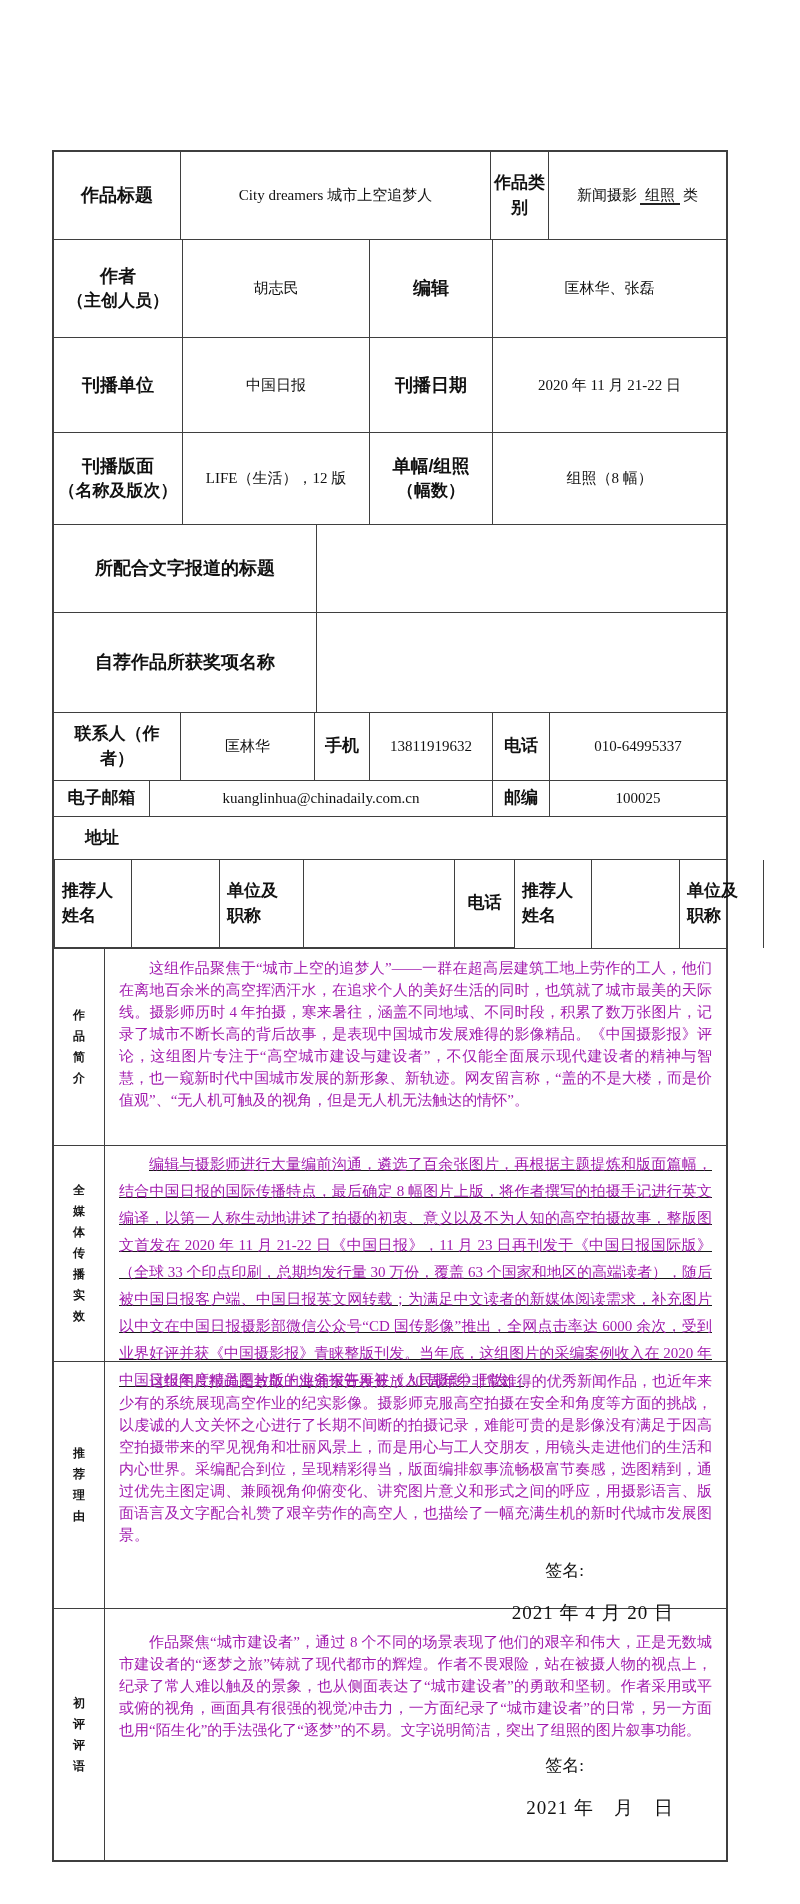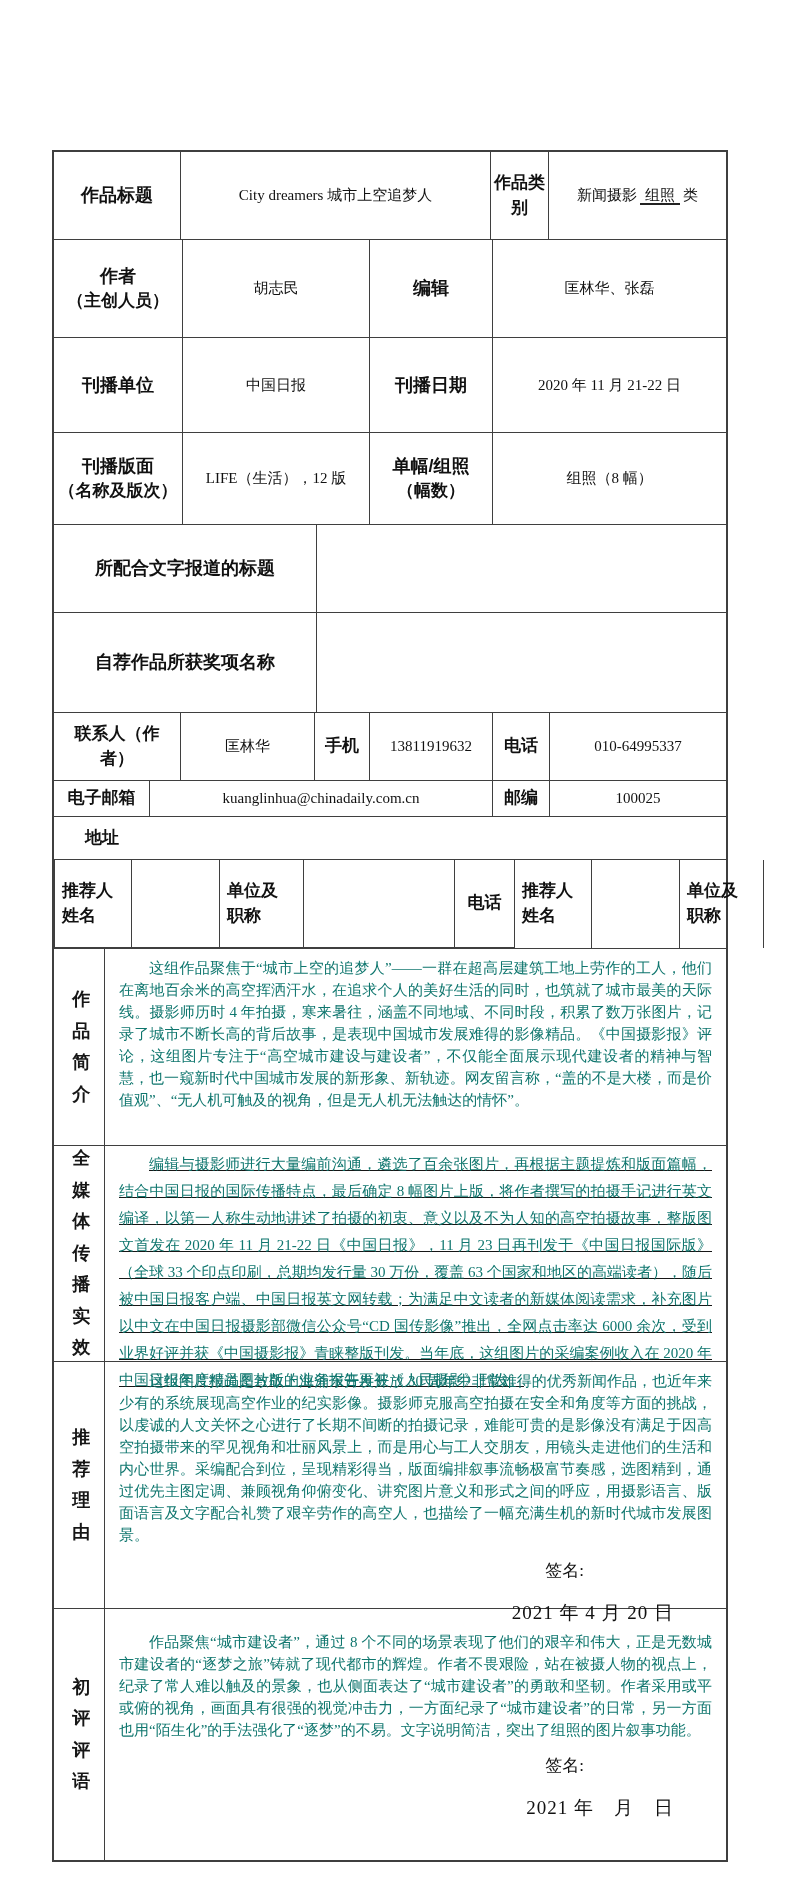--- a/index.html
+++ b/index.html
@@ -48,32 +48,32 @@
   .lbl-big { font-size: 18px; }
   .val { font-size: 15px; line-height: 1.5; color:#111; }
   .u { border-bottom: 2px solid #222; padding: 0 5px; margin: 0 3px; }
   .left-cell { align-items: flex-start; text-align: left; padding-left: 7px; }
   
   .subcol { flex: 1; display: flex; flex-direction: row; }
   .subrow { display: flex; flex: 1; border-bottom: 1px solid #3f3f3f; }
   .subrow:last-child { border-bottom: none; }
   
   .vlbl {
-    font-weight: 700; font-size: 18px; width: 1.25em;
-    word-break: break-all; line-height: 1.75; text-align: right;
+    font-weight: 700; font-size: 12px; width: 1.25em;
+    word-break: break-all; line-height: 1.75; text-align: center;
     font-family: "Liberation Sans","DejaVu Sans",sans-serif;
   }
   .sect {
     flex: 1; display: block; text-align: left;
     padding: 8px 14px 6px 14px;
     font-size: 15px; line-height: 22px;
   }
   .sect-tight { line-height: 27px; padding-top: 5px; text-decoration: underline; }
   .sect-pad { padding-top: 22px; }
-  .para { text-align: justify; text-indent: 2em; color:#0f766e; }
+  .para { text-align: justify; text-indent: 2em; color:#a21caf; }
   .sign-label { text-align: right; padding-right: 128px; font-size: 17px; margin-top: 14px; color:#111; }
   .sign-date { text-align: right; padding-right: 38px; font-size: 19px; letter-spacing: 1px; margin-top: 20px; color:#111; }
 </style>
 </head>
 <body>
 
 <div class="page">
 
 
   <div class="form">

